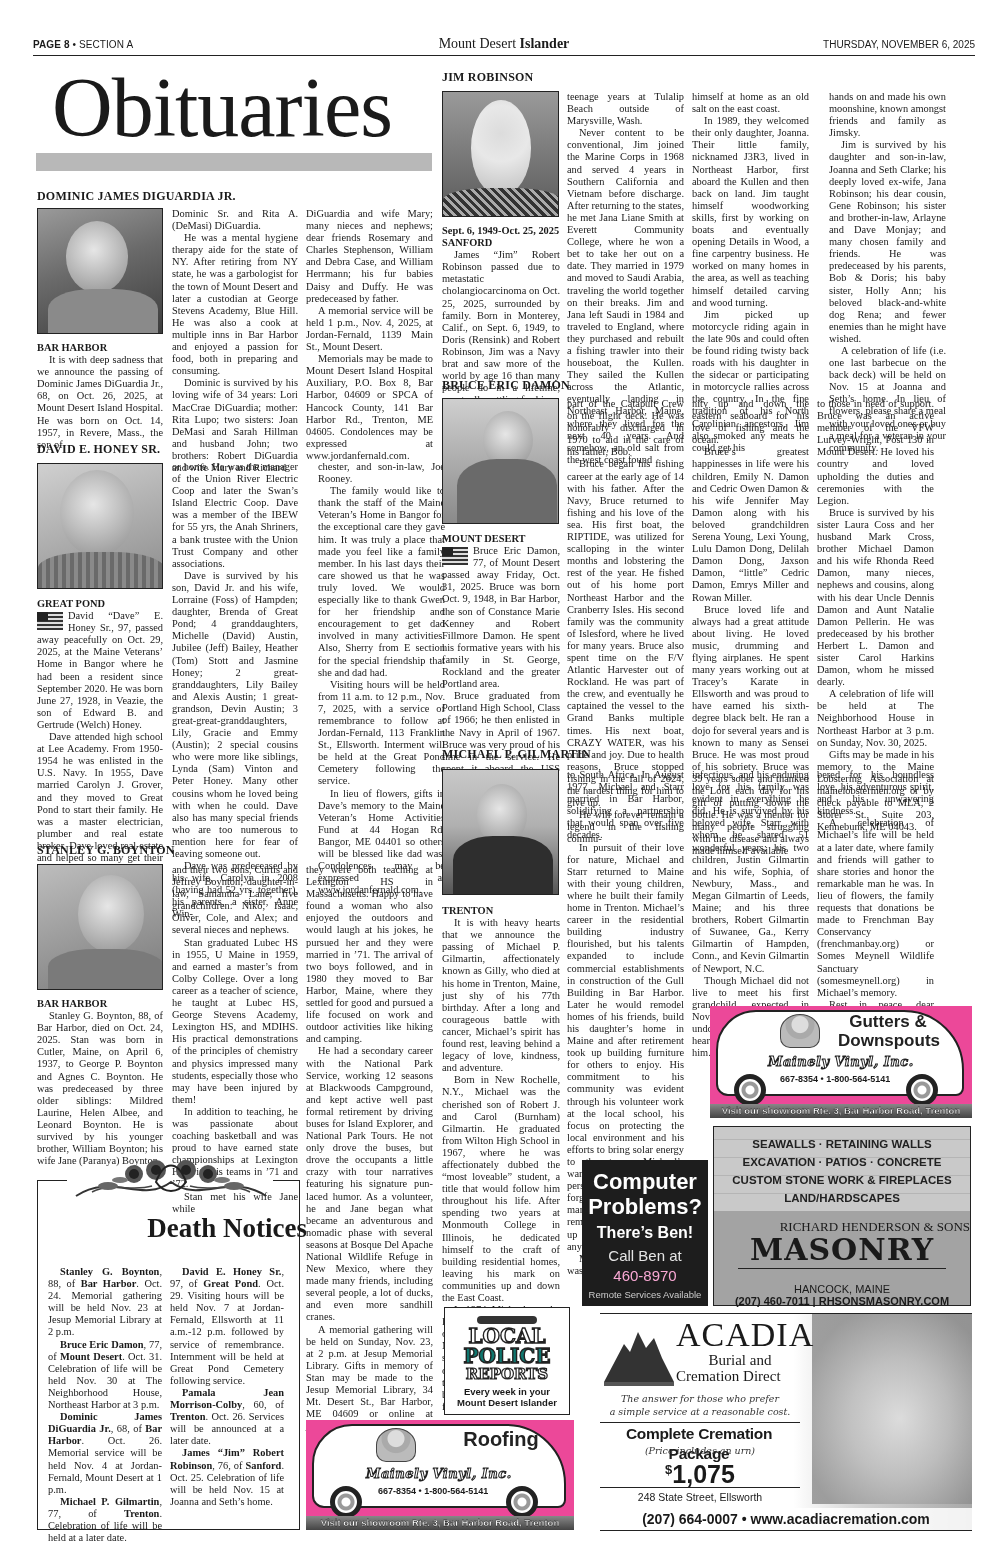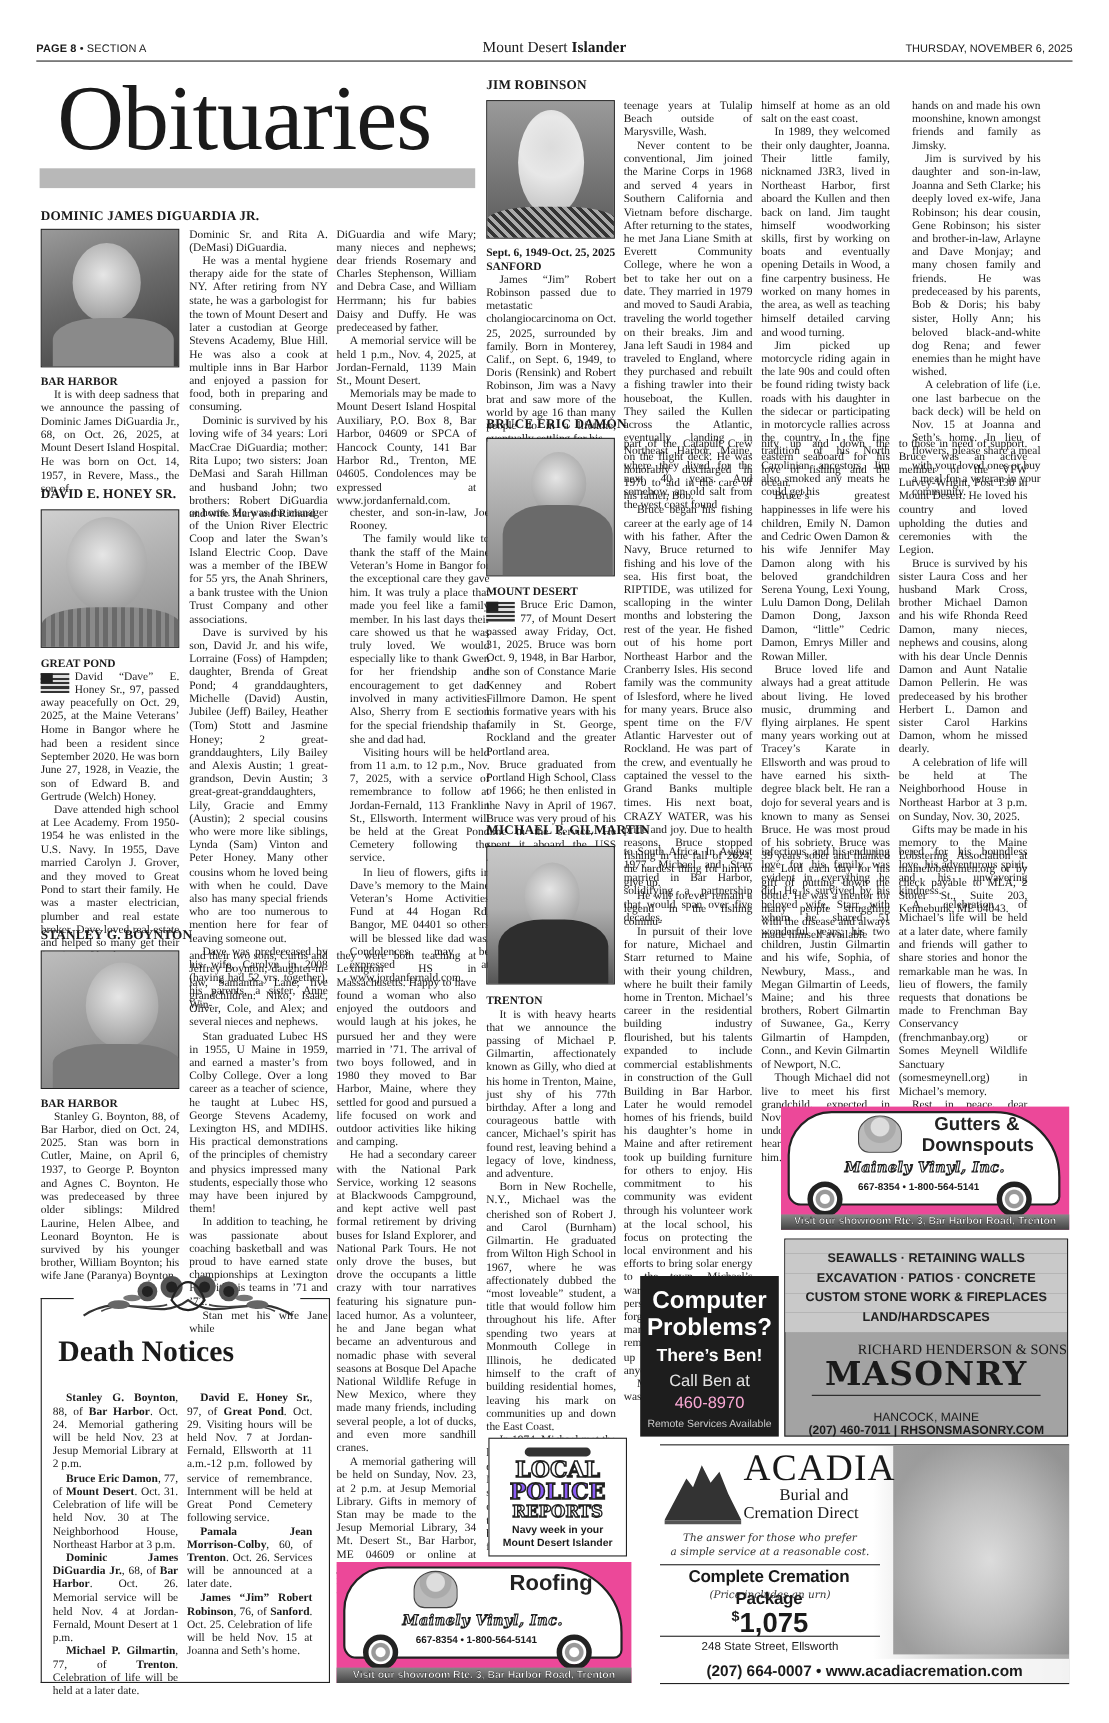--- a/index.html
+++ b/index.html
@@ -29,21 +29,21 @@
   .col p.noindent { text-indent: 0; }
   .dateline { font-weight: bold; font-size: 10.4px; text-transform: uppercase; text-indent: 0 !important; }
   .lifespan { font-weight: bold; font-size: 10.4px; }
   .flag { display: inline-block; float: left; width: 26px; height: 18px; margin: 2px 5px 0 0; background: repeating-linear-gradient(0deg,#333 0 2px,#ddd 2px 4px); position: relative; }
   .flag::before { content: ""; position: absolute; left: 0; top: 0; width: 11px; height: 9px; background: #222; }
 
   
   .dn-box { left: 37px; top: 1180px; width: 536px; height: 350px; border: 1.5px solid #222; border-top: none; }
   .dn-top-l { left: 37px; top: 1180px; width: 30px; border-top: 1.5px solid #222; }
   .dn-top-r { left: 273px; top: 1180px; width: 300px; border-top: 1.5px solid #222; }
-  .dn-title { left: 37px; top: 1213px; width: 270px; text-align: left; font-size: 27px; font-weight: bold; margin-left: 16px; }
+  .dn-title { left: 37px; top: 1213px; width: 270px; text-align: right; font-size: 27px; font-weight: bold; }
   .dn-col { font-size: 10.4px; line-height: 12.1px; text-align: justify; }
   .dn-col p { text-indent: 12px; }
   .dn-col b { font-weight: bold; }
 
   
   .ad-dark { background: #1d1d1d; color: #fff; text-align: center; font-family: "Liberation Sans", "DejaVu Sans", sans-serif; }
   .ad-box { border: 1.5px solid #222; background: #fff; text-align: center; font-family: "Liberation Sans", "DejaVu Sans", sans-serif; }
   .van { background: #ec4899; }
   .van-body { position: absolute; left: 6px; right: 8px; top: 4px; bottom: 22px; border: 2px solid #222; border-radius: 40px 60px 8px 12px; background: #fff; }
   .van-wheel { position: absolute; width: 32px; height: 32px; border-radius: 50%; border: 5px solid #222; background: radial-gradient(circle,#fff 0 4px,#999 5px 8px,#fff 9px); }
@@ -247,23 +247,23 @@
   <div style="font-size:22px;font-weight:bold;line-height:26px;">Problems?</div>
   <div style="font-size:16px;font-weight:bold;line-height:26px;">There’s Ben!</div>
   <div style="font-size:15px;line-height:20px;color:#e5e5e5;">Call Ben at</div>
   <div style="font-size:15px;line-height:20px;color:#f9a8d4;">460-8970</div>
   <div style="font-size:9.5px;line-height:18px;color:#ccc;">Remote Services Available</div>
 </div>
 
 <div class="abs ad-box" style="left:444px;top:1307px;width:126px;height:108px;padding-top:8px;">
   <div style="margin:0 auto;width:60px;height:8px;background:#333;border-radius:4px;"></div>
   <div style="font-family:'DejaVu Serif',serif;font-weight:bold;font-size:20px;line-height:20px;margin-top:2px;color:#fff;-webkit-text-stroke:1.4px #222;">LOCAL</div>
-  <div style="font-family:'DejaVu Serif',serif;font-weight:bold;font-size:20px;line-height:20px;color:#8b5cf6;-webkit-text-stroke:1.4px #222;">POLICE</div>
+  <div style="font-family:'DejaVu Serif',serif;font-weight:bold;font-size:20px;line-height:20px;color:#0f766e;-webkit-text-stroke:1.4px #222;">POLICE</div>
   <div style="font-family:'DejaVu Serif',serif;font-weight:bold;font-size:15px;line-height:17px;color:#fff;-webkit-text-stroke:1.2px #222;">REPORTS</div>
-  <div style="font-weight:bold;font-size:9.5px;line-height:11px;margin-top:3px;">Navy week in your</div>
+  <div style="font-weight:bold;font-size:9.5px;line-height:11px;margin-top:3px;">Every week in your</div>
   <div style="font-weight:bold;font-size:9.5px;line-height:11px;">Mount Desert Islander</div>
 </div>
 
 <div class="abs van" style="left:306px;top:1420px;width:268px;height:110px;">
   <div class="van-body"></div>
   <div class="van-driver" style="left:70px;top:8px;"></div>
   <div class="van-title" style="left:140px;top:10px;width:110px;font-size:20px;">Roofing</div>
   <div class="van-brand" style="left:60px;top:46px;">Mainely Vinyl, Inc.</div>
   <div class="van-phone" style="left:72px;top:66px;">667-8354 • 1-800-564-5141</div>
   <div class="van-wheel" style="left:24px;top:66px;"></div>

